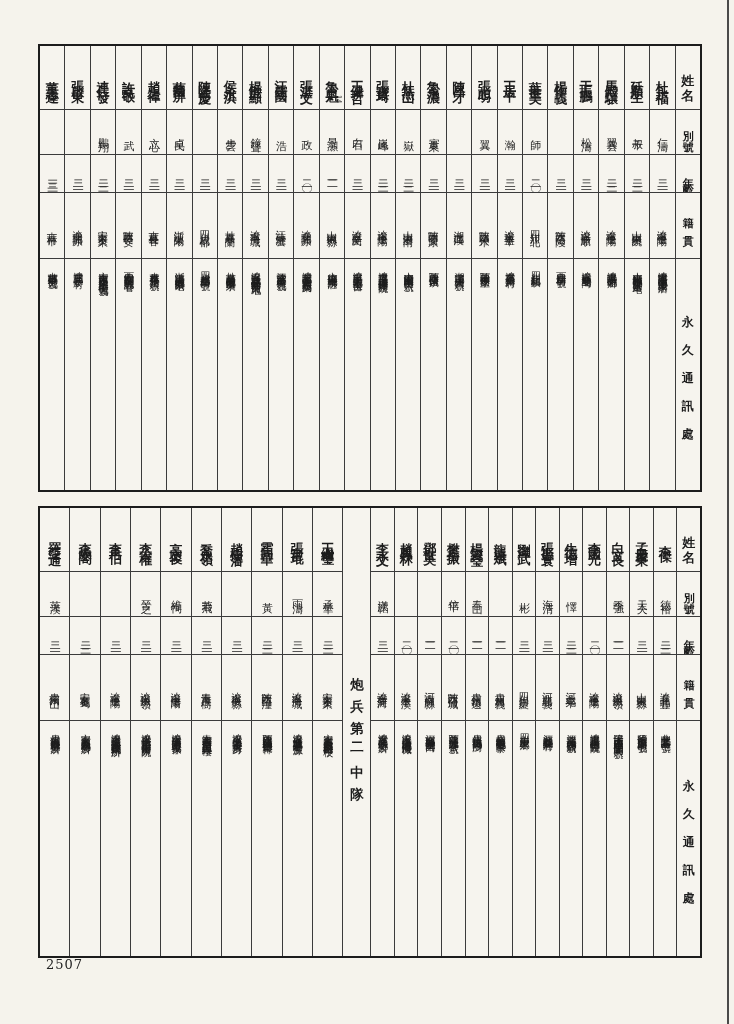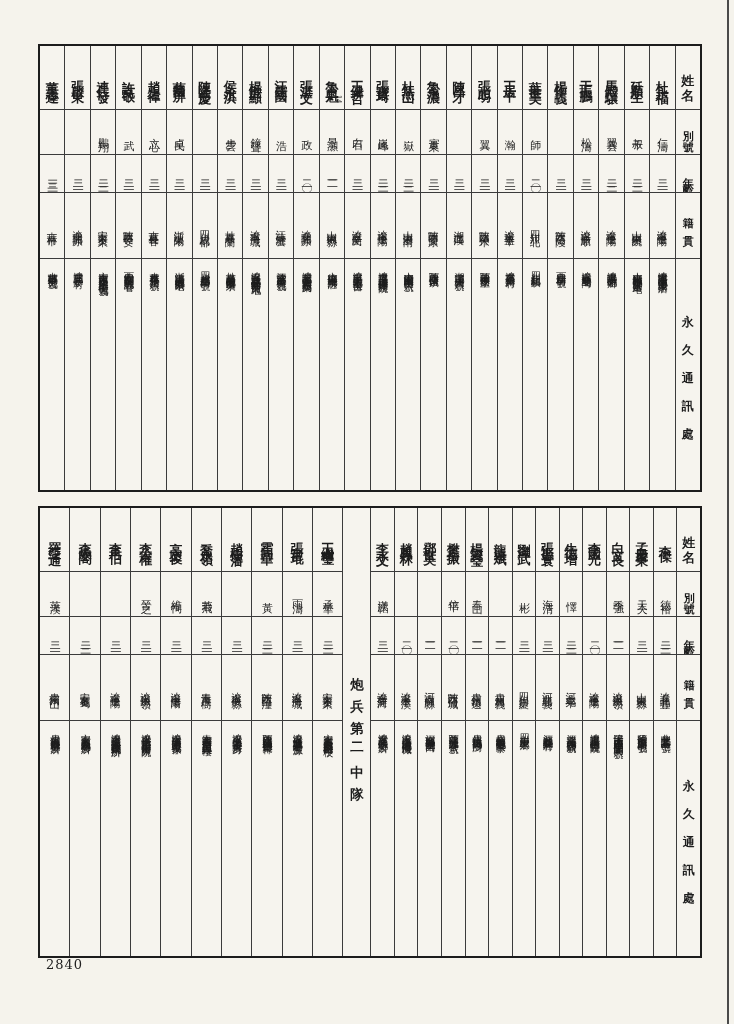--- a/index.html
+++ b/index.html
@@ -932,14 +932,14 @@
         </div>
         <div class="cell c-native native">
           <span class="vtext">貴州獨山</span>
         </div>
         <div class="cell c-addr addr">
           <span class="vtext">貴州省獨山縣翁奇鄉公所</span>
         </div>
       </div>
     </div>
 
-  <div class="page-number">2840</div>
+  <div class="page-number">2507</div>
 </div>
 
 </body></html>

